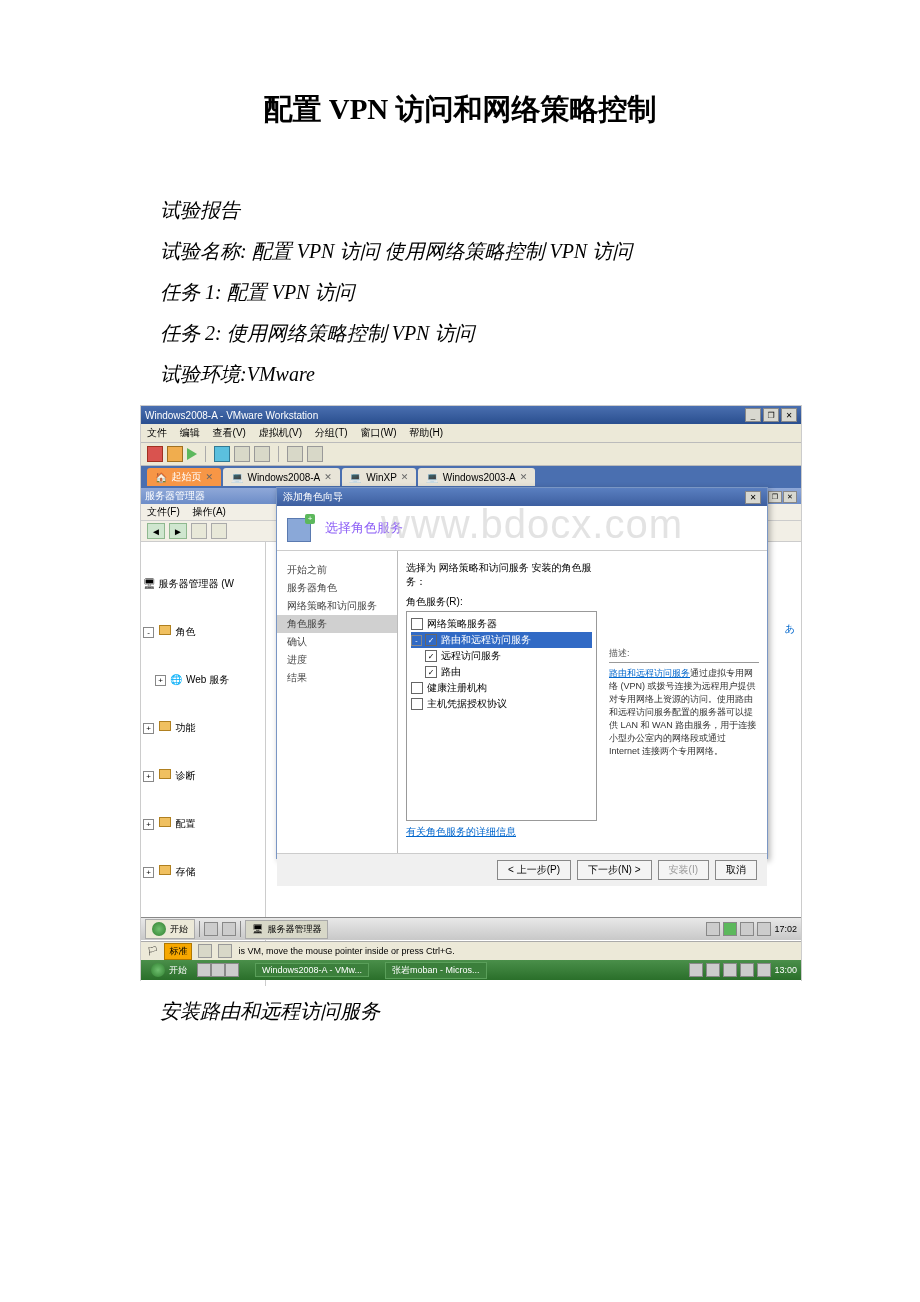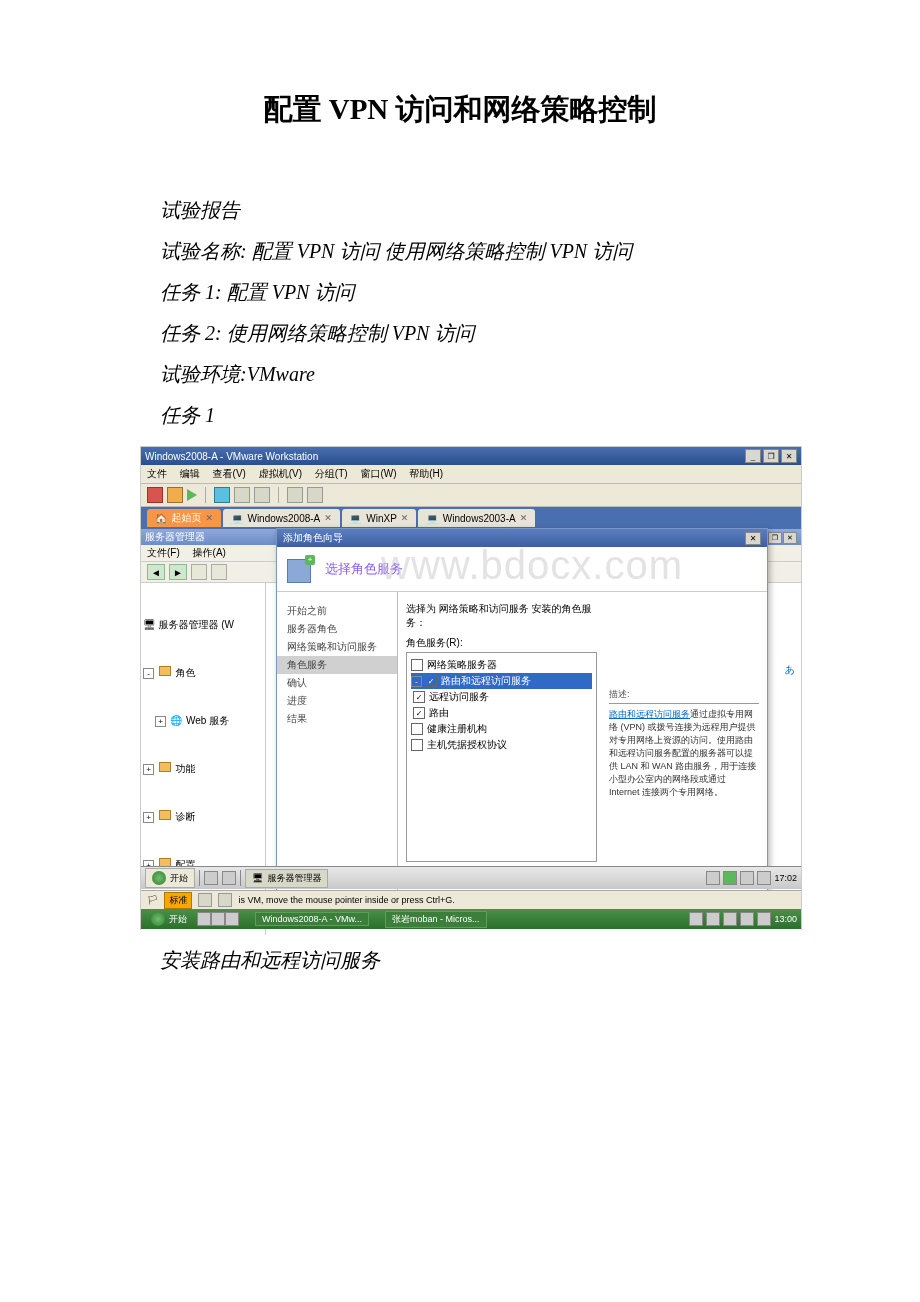--- a/index.html
+++ b/index.html
@@ -87,21 +87,21 @@
     color: #000;
     padding: 2px 8px;
     border-radius: 3px 3px 0 0;
     display: flex; align-items: center; gap: 4px;
   }
   .vm-tab.home { background:#f79646; color:#fff; }
   .tab-x { font-size:9px; color:#666; }
   .vm-body {
     background: #ece9d8;
     position: relative;
-    height: 400px;
+    height: 492px;
   }
   
   .sm-right-strip {
     position:absolute; right:4px; top:0; height:18px;
     display:flex; align-items:center;
   }
   .mini-win { display:flex; gap:1px; }
   .mini-win .win-btn { width:12px; height:10px; font-size:7px;}
   .sm-title {
     background: linear-gradient(to bottom,#8fa8d8,#6d8dc8);
@@ -159,21 +159,21 @@
   .wiz-content{flex:1;padding:10px 8px;display:flex;gap:12px;align-items:center;}
   .wiz-left{flex:1;}
   .wiz-right{width:150px;font-size:9px;color:#333;}
   .wiz-desc{font-size:10px;margin-bottom:6px;}
   .wiz-box{border:1px solid #999;background:#fff;padding:4px;height:200px;font-size:10px;}
   .cb-row{display:flex;align-items:center;padding:1px 0;}
   .cb{width:10px;height:10px;border:1px solid #666;margin-right:4px;display:inline-flex;align-items:center;justify-content:center;font-size:8px;}
   .cb.checked::after{content:"✓";}
   .exp-sm{width:9px;height:9px;border:1px solid #888;display:inline-flex;align-items:center;justify-content:center;font-size:7px;margin-right:3px;}
   .sel-row{background:#316ac5;color:#fff;}
-  .ind1{margin-left:2px;}
+  .ind1{margin-left:14px;}
   .wiz-link{color:#0066cc;text-decoration:underline;font-size:10px;padding:4px 0;}
   .wiz-right-head{border-bottom:1px solid #999;padding-bottom:2px;margin-bottom:4px;color:#555;}
   .wiz-right a{color:#0066cc;text-decoration:underline;}
   .wiz-footer{
     border-top:1px solid #ccc;padding:6px 10px;display:flex;justify-content:flex-end;gap:6px;background:#f0f0f0;
   }
   .wbtn{border:1px solid #888;background:#f4f4f4;padding:2px 10px;font-size:10px;}
   .wbtn.disabled{color:#999;}
   
   .guest-taskbar{
@@ -208,21 +208,20 @@
 
 <div class="page">
   <div class="title">配置 VPN 访问和网络策略控制</div>
 
   <div class="body-text">
     <p>试验报告</p>
     <p>试验名称: 配置 VPN 访问 使用网络策略控制 VPN 访问</p>
     <p>任务 1: 配置 VPN 访问</p>
     <p>任务 2: 使用网络策略控制 VPN 访问</p>
     <p>试验环境:VMware</p>
-    <p>任务 1</p>
   </div>
 
   <div class="screenshot">
 
     <div class="vm-title">
       <span>Windows2008-A - VMware Workstation</span>
       <div class="win-btns">
         <span class="win-btn">_</span>
         <span class="win-btn">❐</span>
         <span class="win-btn">✕</span>

